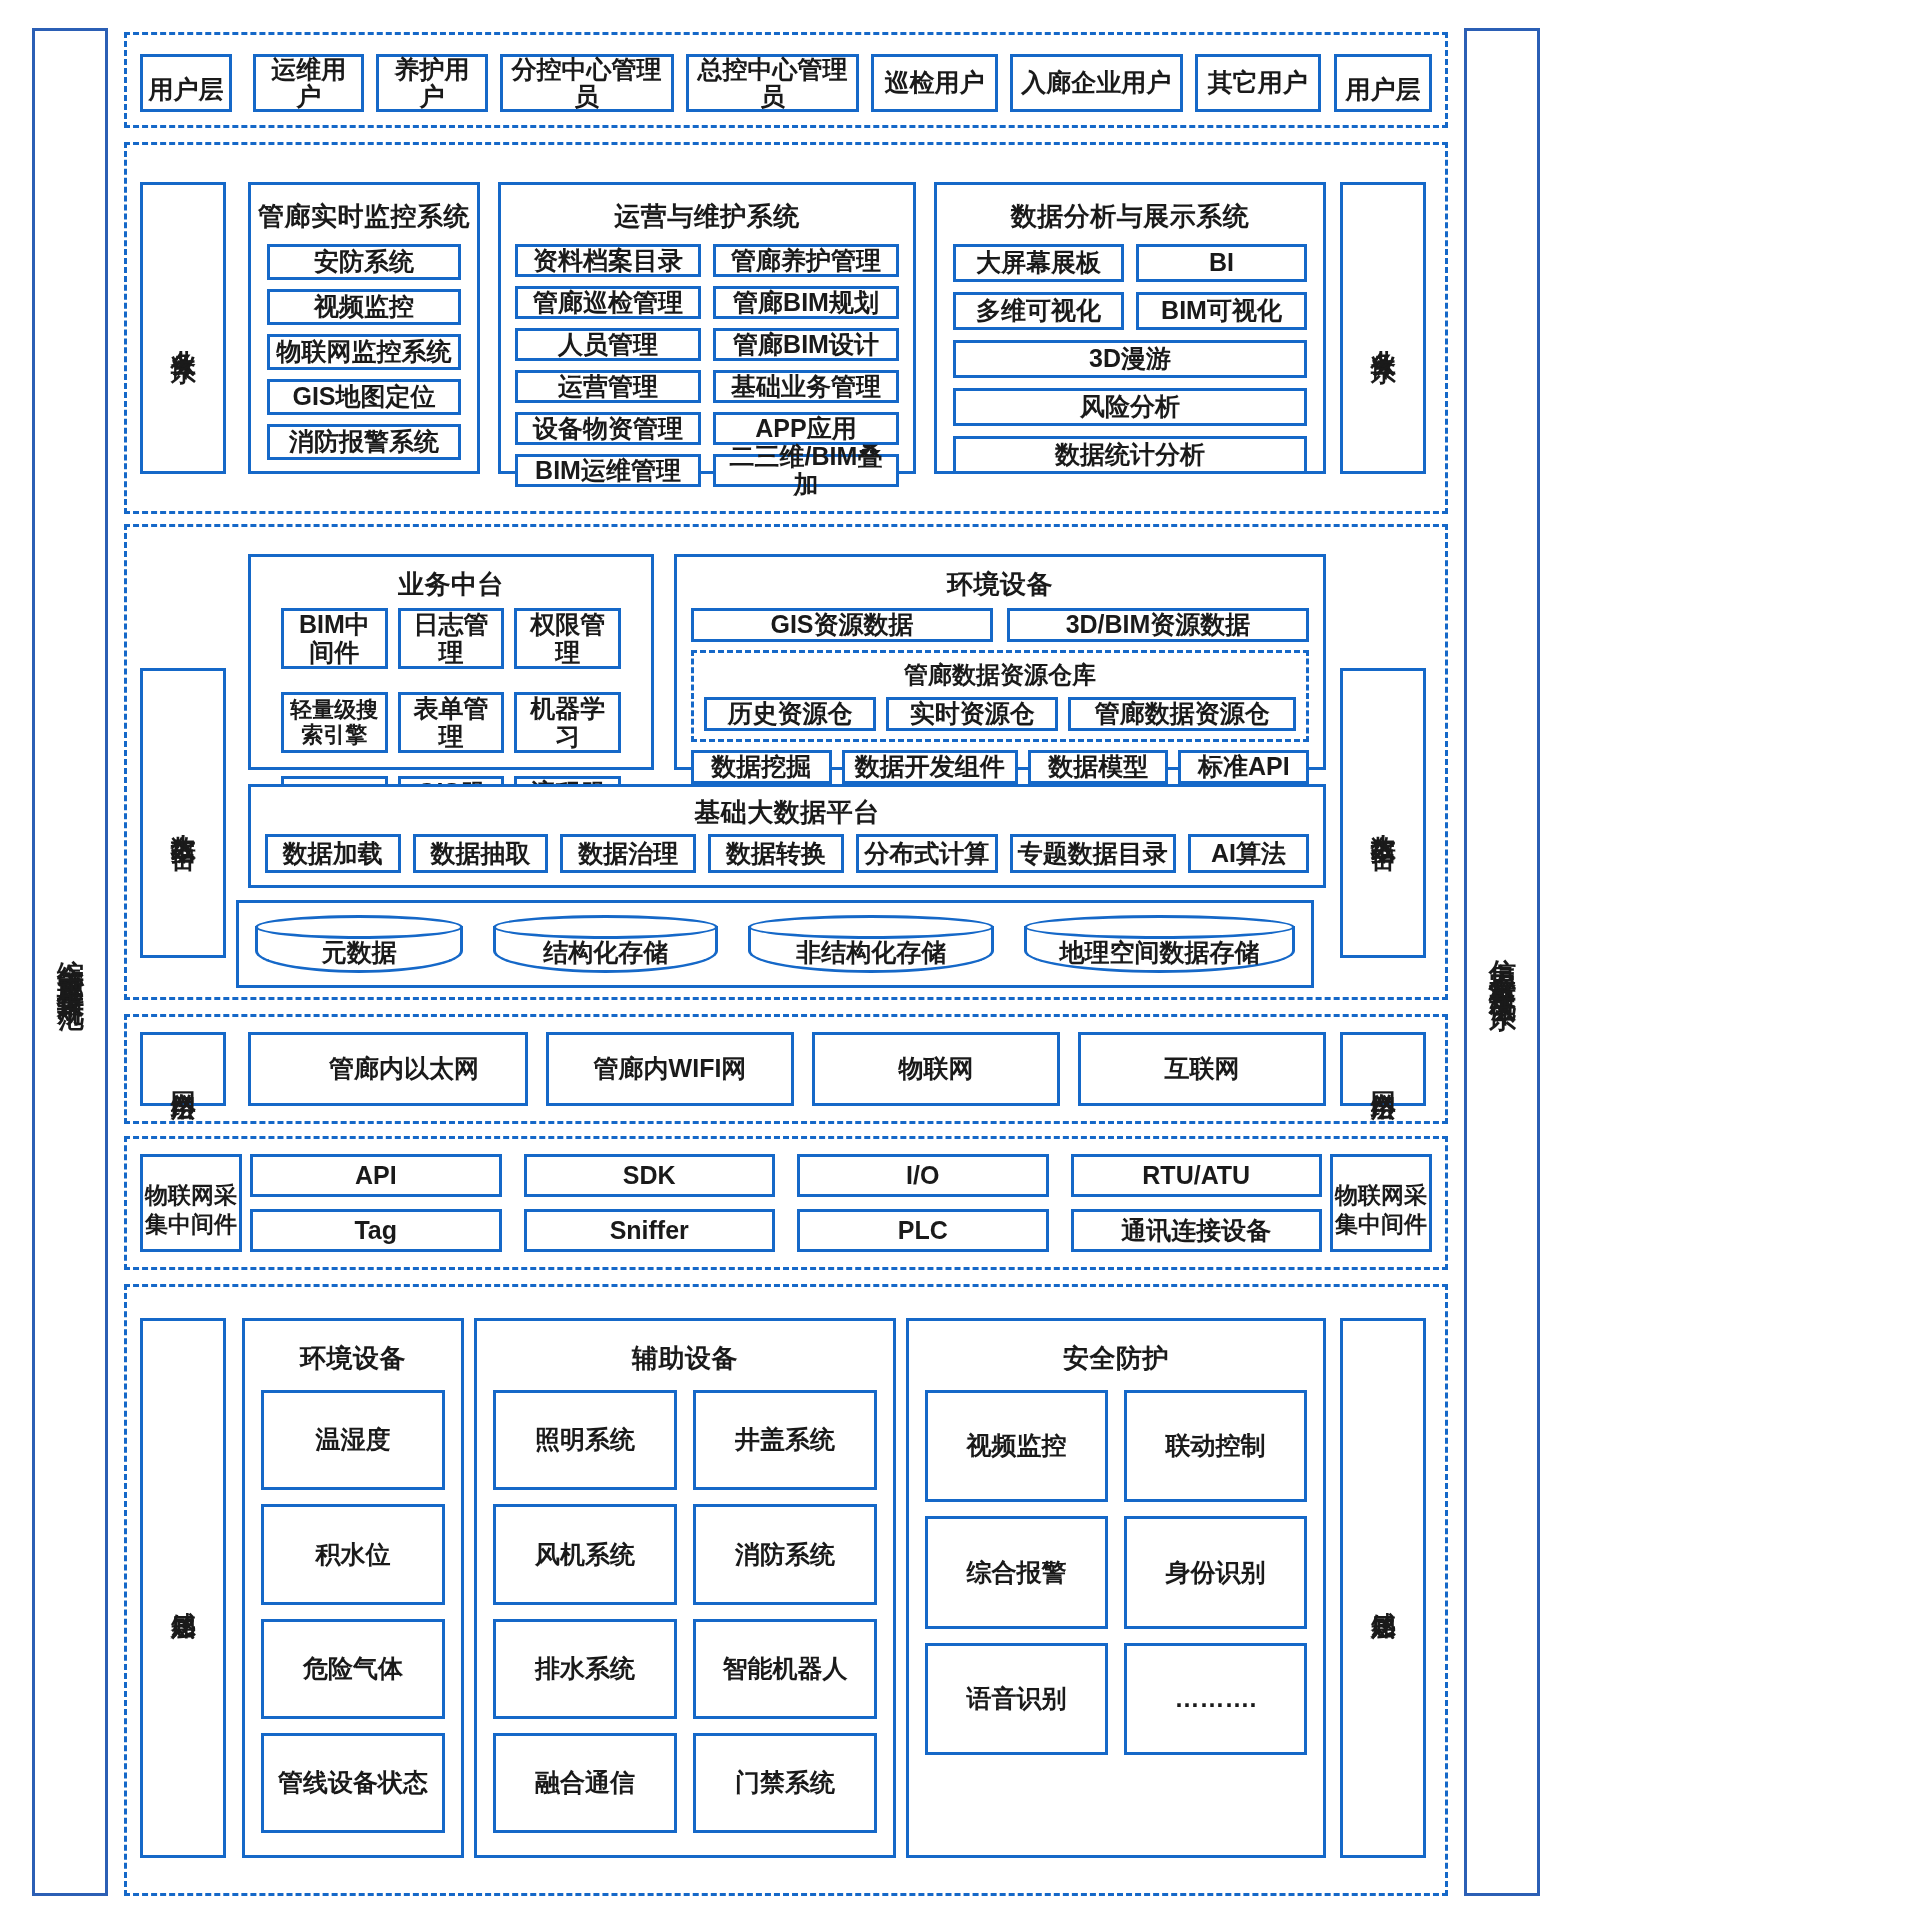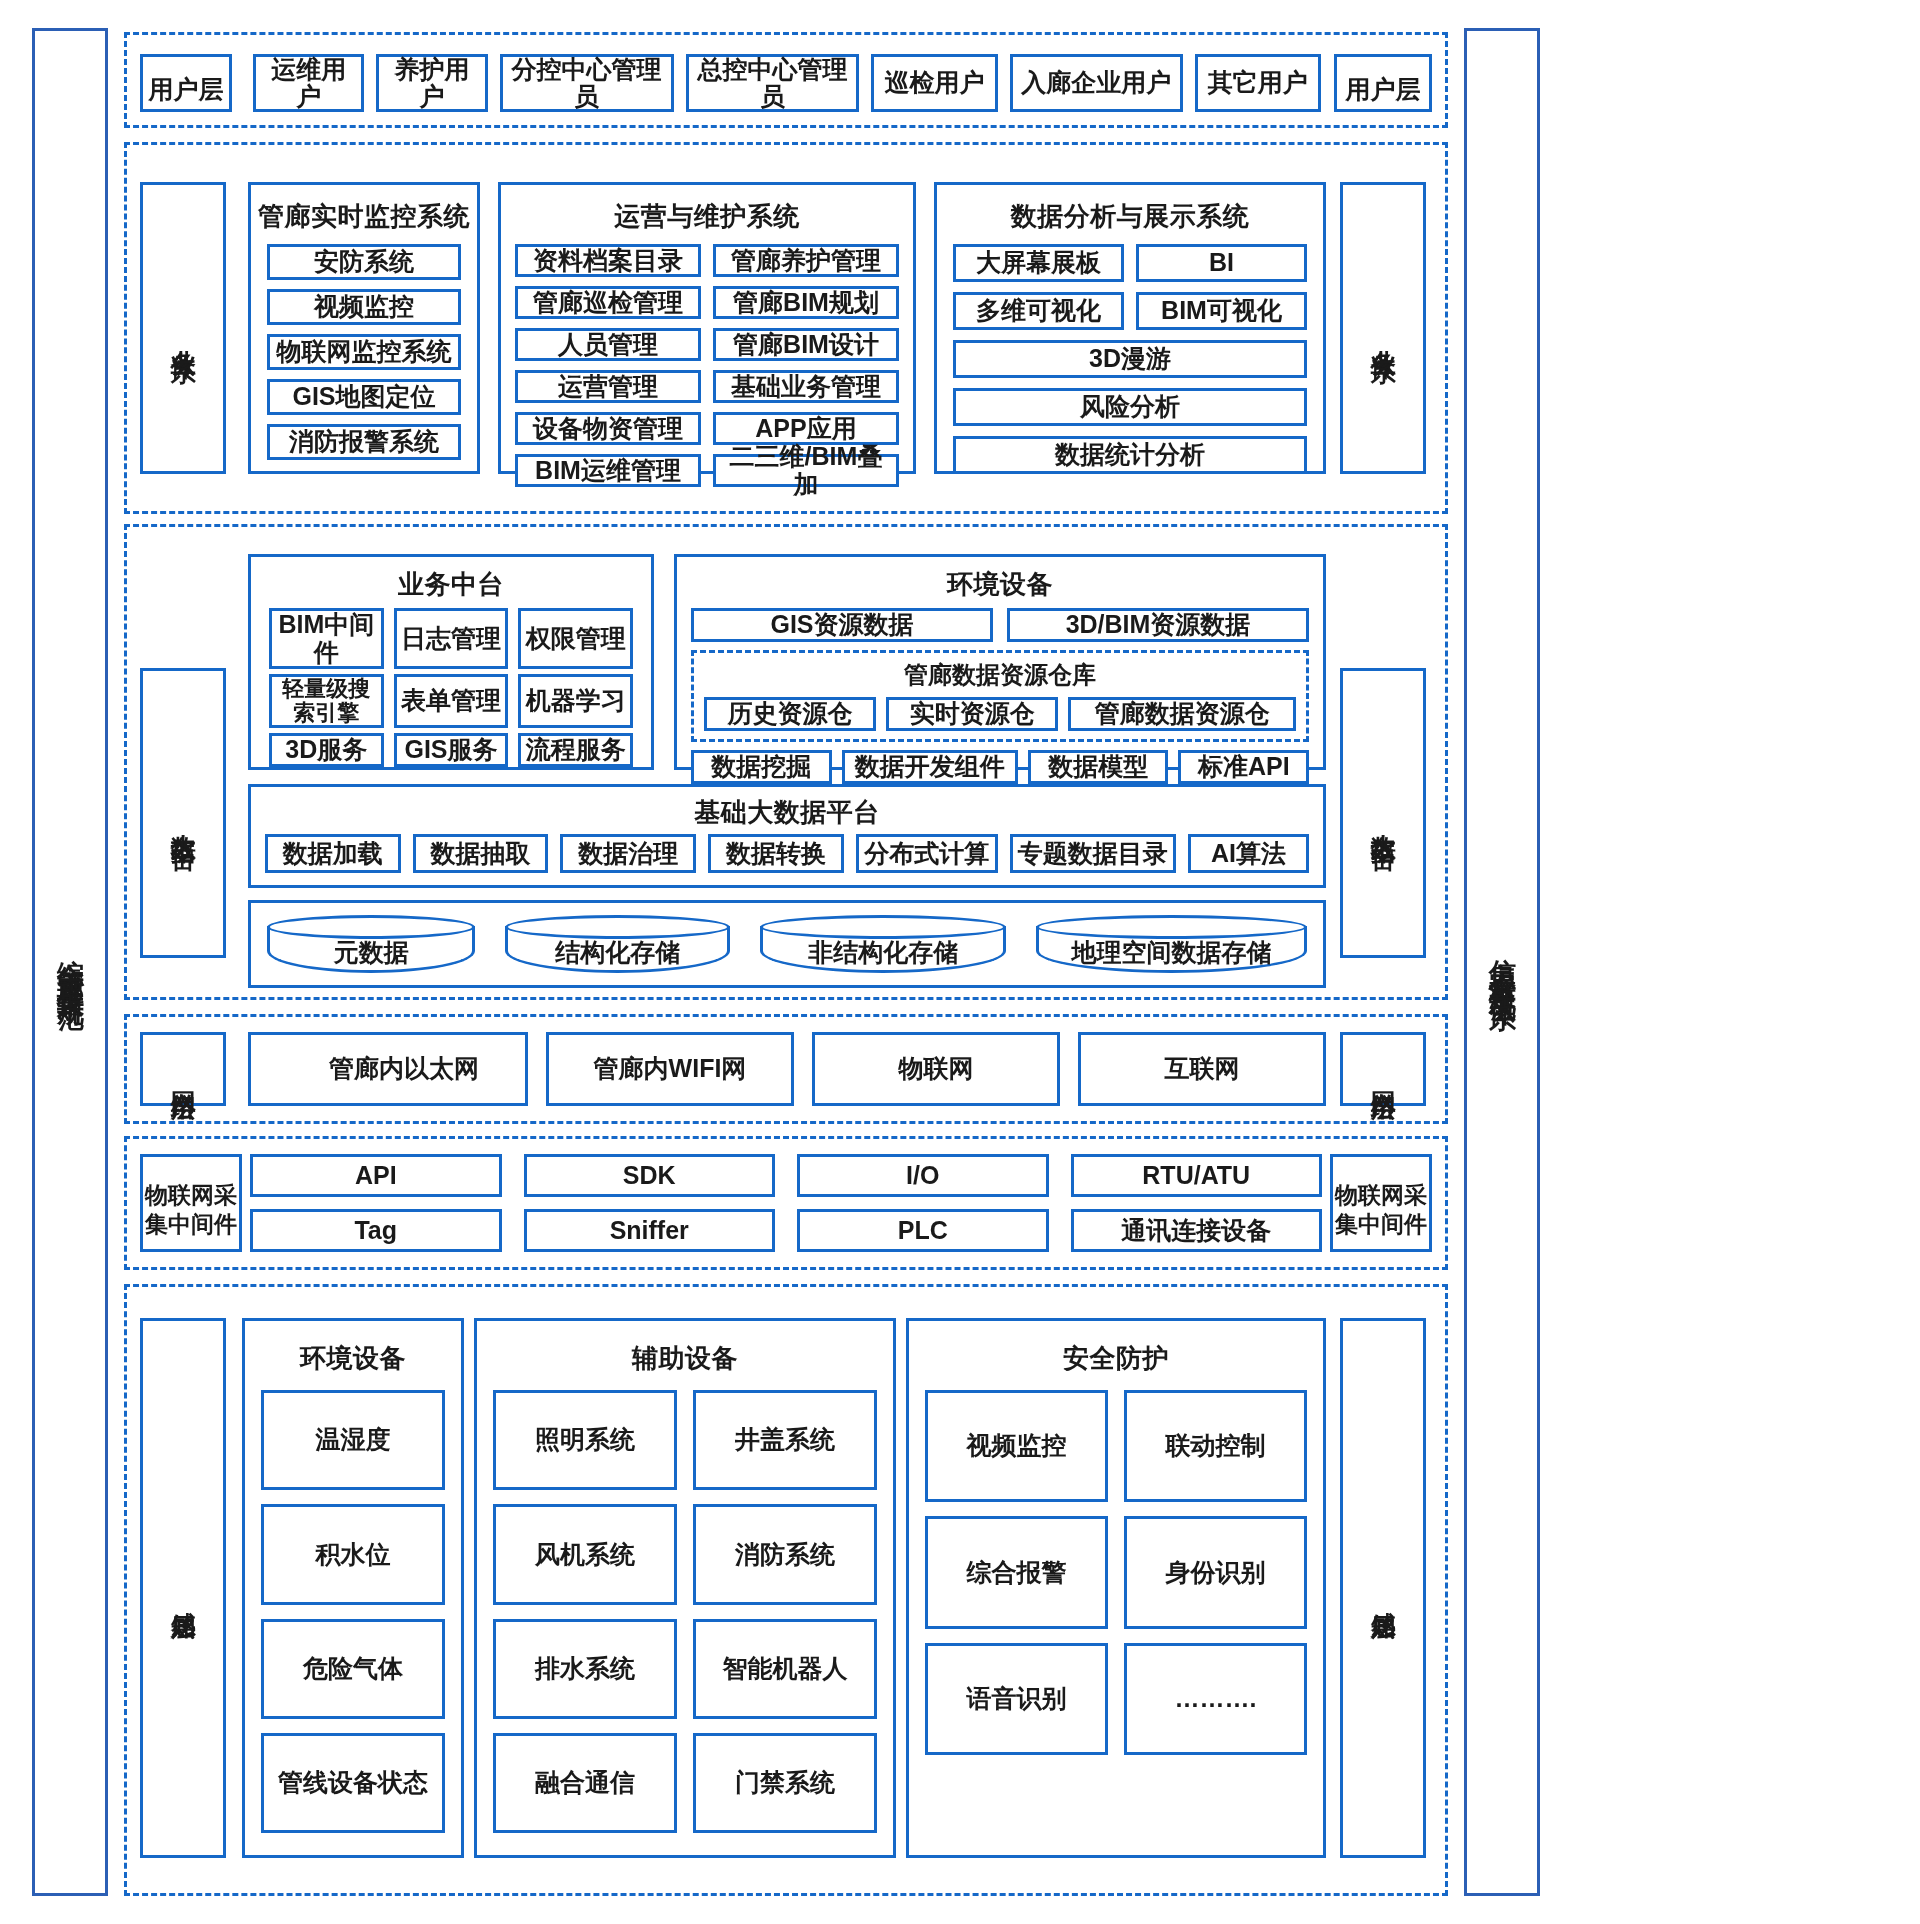--- a/index.html
+++ b/index.html
@@ -227,21 +227,21 @@
 
   <div class="side-label vert abs" style="left:140px; top:668px; width:86px; height:290px;">
     <span>大数据中台</span>
   </div>
   <div class="side-label vert abs" style="left:1340px; top:668px; width:86px; height:290px;">
     <span>大数据中台</span>
   </div>
 
   <div class="group-box abs" style="left:248px; top:554px; width:406px; height:216px;">
     <div class="group-title" style="padding:10px 14px 6px;">业务中台</div>
-    <div style="flex:1; display:flex; flex-direction:column; gap:5px; padding:0 18px 12px;">
+    <div style="flex:1; display:flex; flex-direction:column; gap:23px; padding:0 30px 12px;">
       <div style="display:flex; gap:10px; flex:1;">
         <div class="chip" style="flex:1;">BIM中间件</div>
         <div class="chip" style="flex:1;">日志管理</div>
         <div class="chip" style="flex:1;">权限管理</div>
       </div>
       <div style="display:flex; gap:10px; flex:1;">
         <div class="chip" style="flex:1; font-size:22px;">轻量级搜索引擎</div>
         <div class="chip" style="flex:1;">表单管理</div>
         <div class="chip" style="flex:1;">机器学习</div>
       </div>
@@ -283,21 +283,21 @@
       <div class="chip" style="flex:1;">数据加载</div>
       <div class="chip" style="flex:1;">数据抽取</div>
       <div class="chip" style="flex:1;">数据治理</div>
       <div class="chip" style="flex:1;">数据转换</div>
       <div class="chip" style="flex:1.05;">分布式计算</div>
       <div class="chip" style="flex:1.25;">专题数据目录</div>
       <div class="chip" style="flex:0.88;">AI算法</div>
     </div>
   </div>
 
-  <div class="group-box abs" style="left:248px; top:900px; width:1078px; height:88px; justify-content:center;">
+  <div class="group-box abs" style="left:236px; top:900px; width:1078px; height:88px; justify-content:center;">
     <div style="display:flex; gap:30px; padding:0 16px; align-items:center;">
       <div class="cyl" style="flex:1; height:58px;">
         <div class="body"></div>
           <div class="top"></div>
         <div class="cap-label">元数据</div>
       </div>
       <div class="cyl" style="flex:1.08; height:58px;">
         <div class="body"></div>
           <div class="top"></div>
         <div class="cap-label">结构化存储</div>

